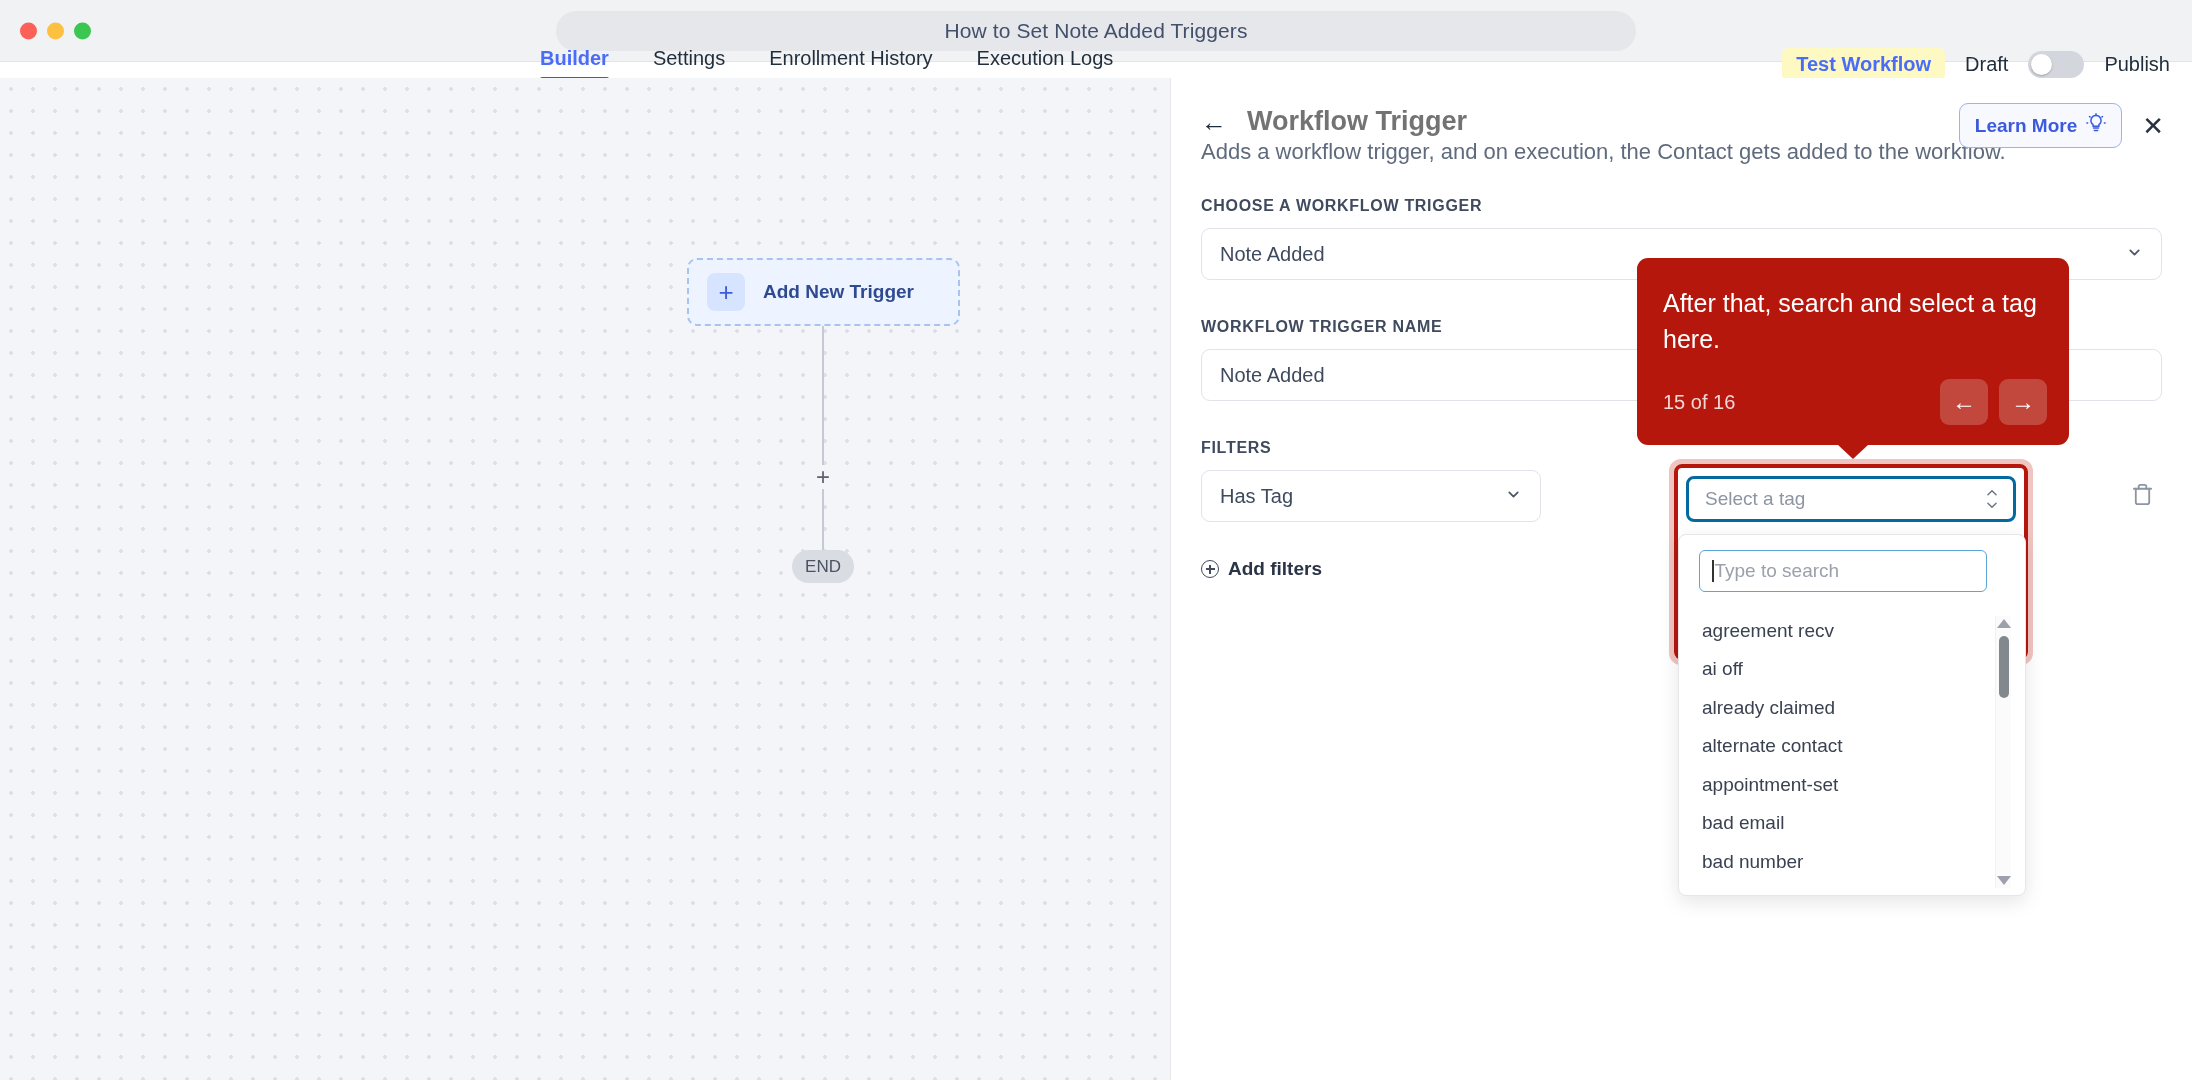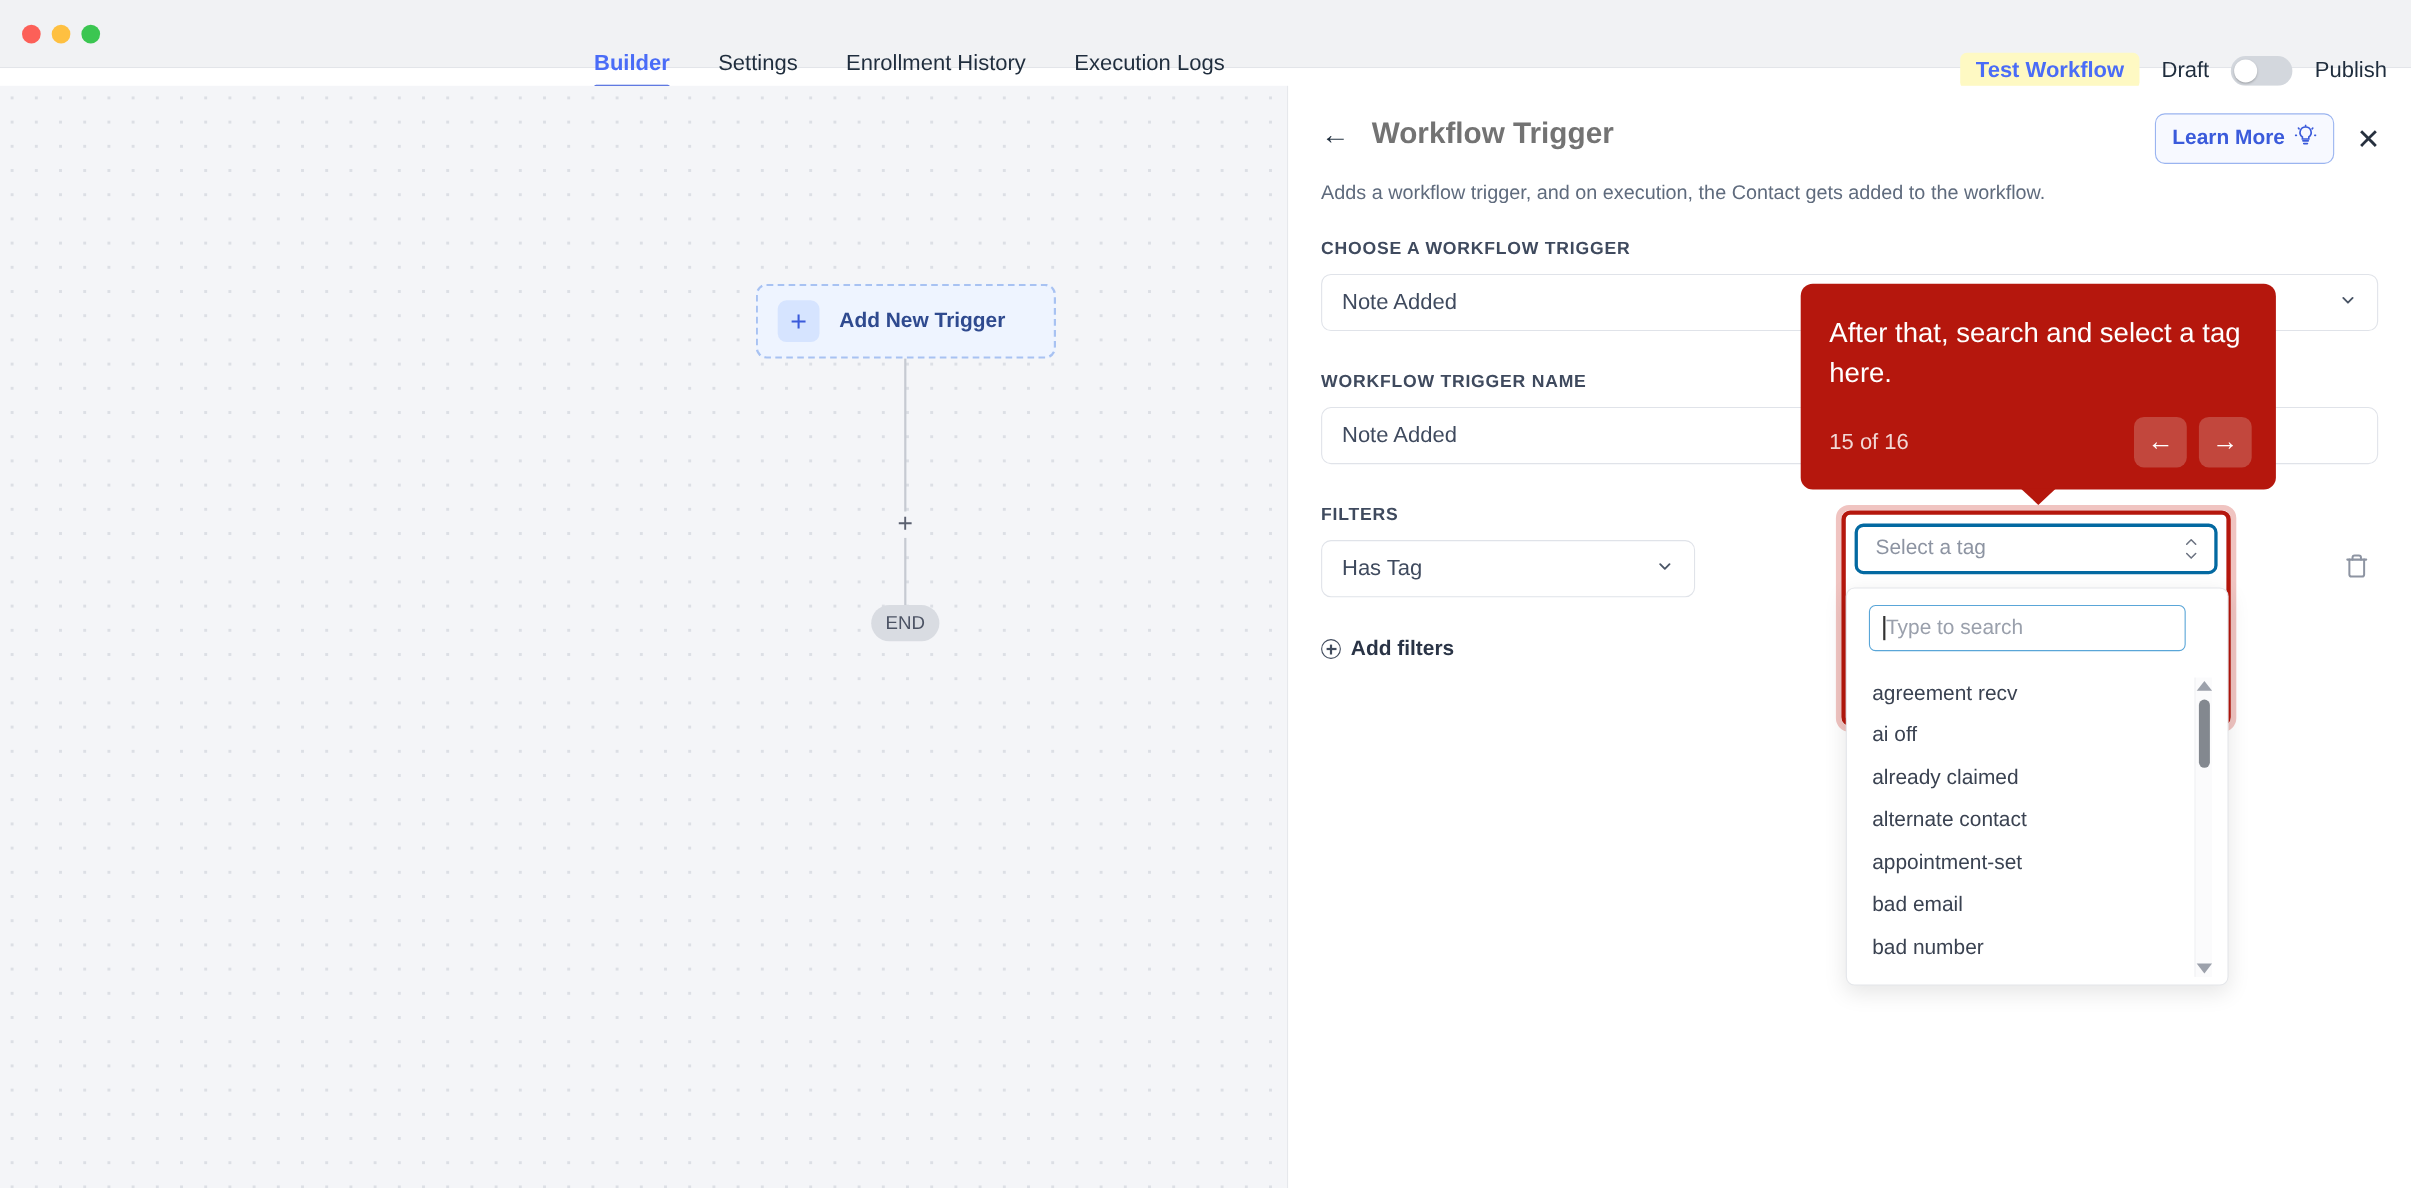--- a/index.html
+++ b/index.html
@@ -144,21 +144,21 @@
   }
   .panel-header { position: relative; padding: 28px 30px 0 30px; }
   .panel-title-row { display: flex; align-items: center; gap: 20px; }
   .back-arrow {
     font-size: 26px; color: #1f2d3d; line-height: 1; cursor: pointer;
   }
   .panel-title {
     font-size: 27px; font-weight: 700; color: #737373;
   }
   .panel-subtitle {
-    margin-top: 28px; font-size: 18px; color: #5f6b7d;
+    margin-top: 2px; font-size: 22px; color: #5f6b7d;
   }
   .panel-header-actions {
     position: absolute; right: 28px; top: 25px;
     display: flex; align-items: center; gap: 20px;
   }
   .learn-more-btn {
     display: flex; align-items: center; gap: 9px;
     border: 1.5px solid #9ab4f0; border-radius: 9px;
     background: #f7f9ff; color: #3b5bdb;
     font-size: 19px; font-weight: 600;
@@ -347,20 +347,23 @@
   }
 </style>
 </head>
 <body>
 
 <div class="browser-chrome">
   <div class="traffic-lights">
     <span class="tl red"></span>
     <span class="tl yellow"></span>
     <span class="tl green"></span>
+  </div>
+  <div class="url-pill">
+    <span class="url-pill-text">How to Set Note Added Triggers</span>
   </div>
 </div>
 
 <div class="app-topbar"></div>
 
 <div class="app-tabs">
   <div class="app-tab active">Builder</div>
   <div class="app-tab">Settings</div>
   <div class="app-tab">Enrollment History</div>
   <div class="app-tab">Execution Logs</div>

